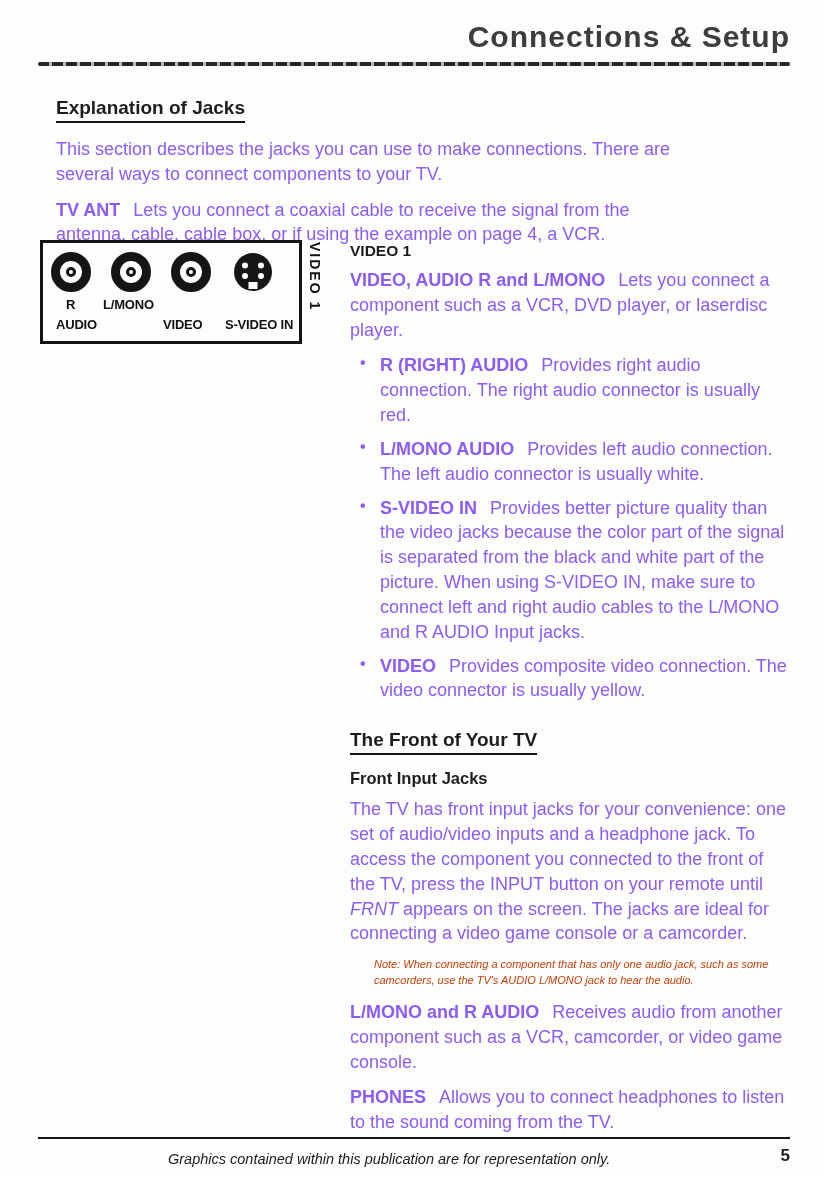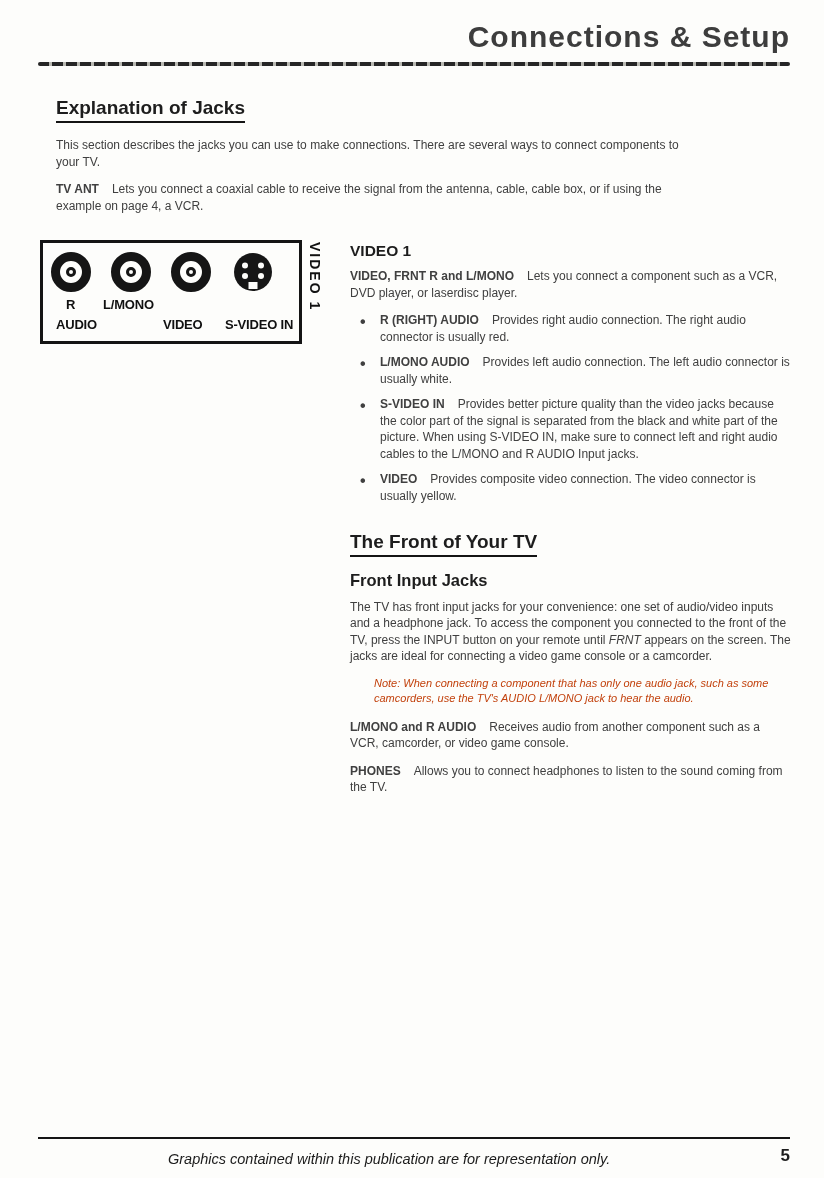--- a/index.html
+++ b/index.html
@@ -21,21 +21,21 @@
     position:absolute; top:62px; left:38px; width:752px; height:4px;
     background:repeating-linear-gradient(90deg,#262626 0 11px,#b9b9b2 11px 14px);
     border-radius:2px;
   }
 
   
   .h1 { font-size:19px; font-weight:bold; display:inline-block;
         border-bottom:2px solid #141414; padding-bottom:2px; }
   .h2 { font-size:15.5px; font-weight:bold; margin-bottom:8px; }
   .h3 { font-size:16.5px; font-weight:bold; margin-bottom:9px; }
-  .body { font-size:12px; line-height:1.38; color:#404040; }
+  .body { font-size:18px; line-height:1.38; color:#8b5cf6; }
   .para { margin:0 0 11px 0; }
   .term { font-weight:bold; margin-right:13px; }
 
   
   .top-block { position:absolute; left:56px; top:97px; width:640px; }
   .top-block .h1 { margin-bottom:14px; }
 
   
   .jack-panel {
     position:absolute; left:40px; top:240px; width:262px; height:104px;
@@ -122,21 +122,21 @@
     <span class="jack-label" style="left:60px; top:54px;">L/MONO</span>
     <span class="jack-label" style="left:13px; top:74px;">AUDIO</span>
     <span class="jack-label" style="left:120px; top:74px;">VIDEO</span>
     <span class="jack-label" style="left:182px; top:74px;">S-VIDEO IN</span>
   </div>
   <div class="video1-side">VIDEO 1</div>
 
   <div class="right-col">
     <h3 class="h2">VIDEO 1</h3>
 
-    <p class="body para"><b class="term">VIDEO, FRNT R and L/MONO</b><span>Lets you connect a component such as a VCR, DVD player, or laserdisc player.</span></p>
+    <p class="body para"><b class="term">VIDEO, AUDIO R and L/MONO</b><span>Lets you connect a component such as a VCR, DVD player, or laserdisc player.</span></p>
 
     <ul class="bullets">
       <li class="body"><b class="term">R (RIGHT) AUDIO</b><span>Provides right audio connection. The right audio connector is usually red.</span></li>
       <li class="body"><b class="term">L/MONO AUDIO</b><span>Provides left audio connection. The left audio connector is usually white.</span></li>
       <li class="body"><b class="term">S-VIDEO IN</b><span>Provides better picture quality than the video jacks because the color part of the signal is separated from the black and white part of the picture. When using S-VIDEO IN, make sure to connect left and right audio cables to the L/MONO and R AUDIO Input jacks.</span></li>
       <li class="body"><b class="term">VIDEO</b><span>Provides composite video connection. The video connector is usually yellow.</span></li>
     </ul>
 
     <h3 class="h1 front-h">The Front of Your TV</h3>
     <h4 class="h3">Front Input Jacks</h4>

